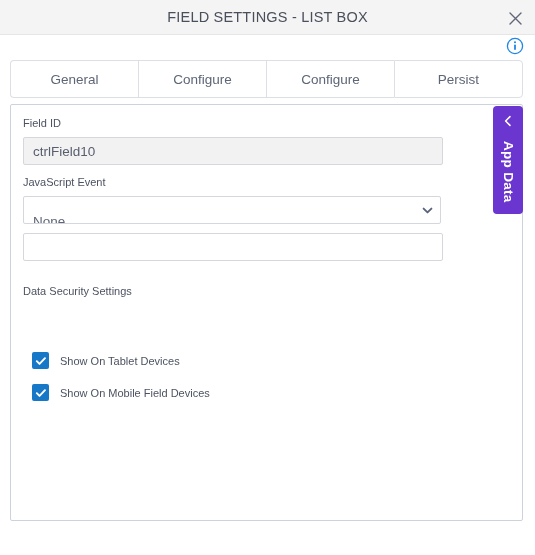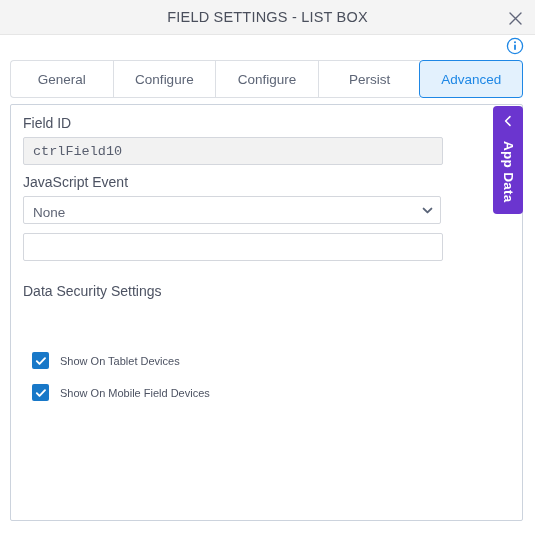--- a/index.html
+++ b/index.html
@@ -106,55 +106,55 @@
     left: 10px; top: 104px;
     width: 513px; height: 417px;
     border: 1px solid #ccd3dd;
     border-radius: 2px;
     background: #ffffff;
   }
 
   .field-group { position: absolute; left: 12px; }
 
   .field-label {
-    font-size: 14px;
+    font-size: 11px;
     color: #4c5262;
     line-height: 16px;
     margin-bottom: 6px;
   }
 
   .text-input {
     width: 420px;
     height: 28px;
     border: 1px solid #d4d7dd;
     border-radius: 2px;
     background: #ffffff;
     padding: 0 9px;
-    font-family: Liberation Mono, monospace;
+    font-family: Liberation Sans, sans-serif;
     font-size: 13.5px;
     color: #5f6575;
     line-height: 26px;
   }
   .text-input.readonly {
     background: #f2f2f2;
     color: #585e6e;
   }
 
   .select-wrap {
     position: relative;
     width: 418px;
     height: 28px;
   }
   .select-box {
     width: 418px;
     height: 28px;
     border: 1px solid #d4d7dd;
     border-radius: 2px;
     background: #ffffff;
-    padding: 3px 26px 0 9px;
+    padding: 12px 26px 0 9px;
     font-size: 13.5px;
     color: #5f6575;
     line-height: 26px;
     cursor: pointer;
     overflow: hidden;
     white-space: nowrap;
   }
   .select-arrow {
     position: absolute;
     right: 8px; top: 9px;
@@ -251,23 +251,20 @@
       <span>General</span>
     </div>
     <div class="tab">
       <span>Configure</span>
     </div>
     <div class="tab">
       <span>Configure</span>
     </div>
     <div class="tab">
       <span>Persist</span>
-    </div>
-    <div class="tab active">
-      <span>Advanced</span>
     </div>
   </div>
 
   <div class="panel">
 
     <div class="field-group" style="top:10px;">
       <div class="field-label">Field ID</div>
       <input class="text-input readonly" type="text" readonly="" value="ctrlField10" style="">
     </div>
 

